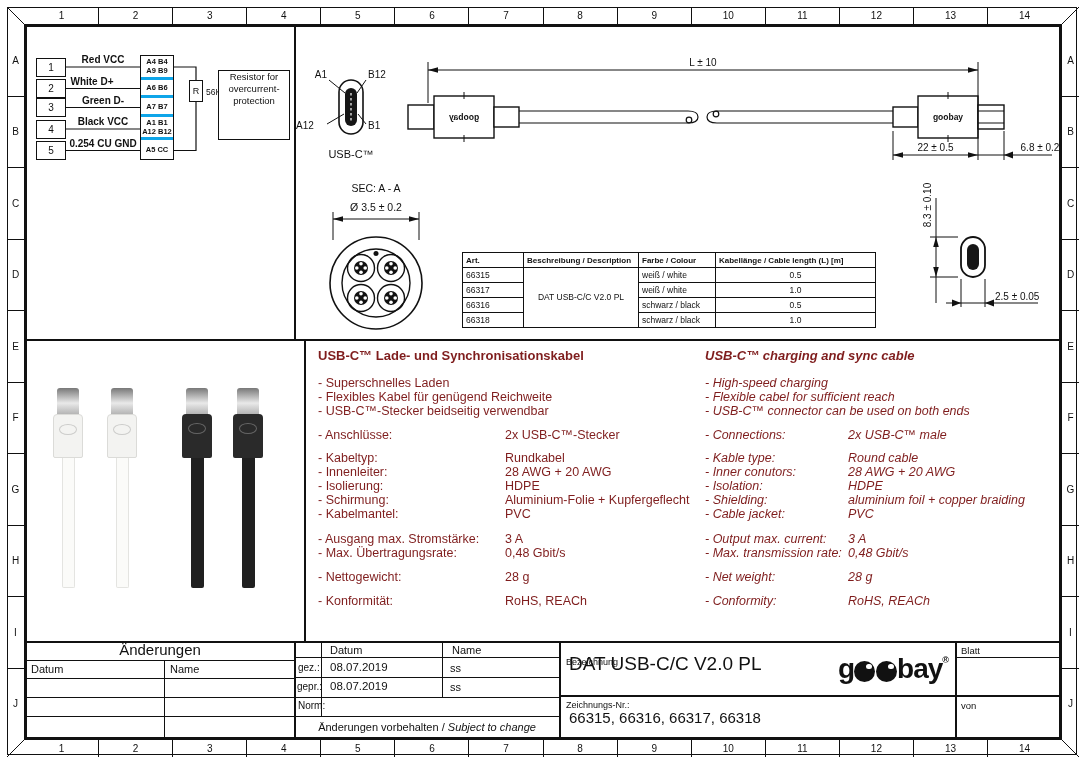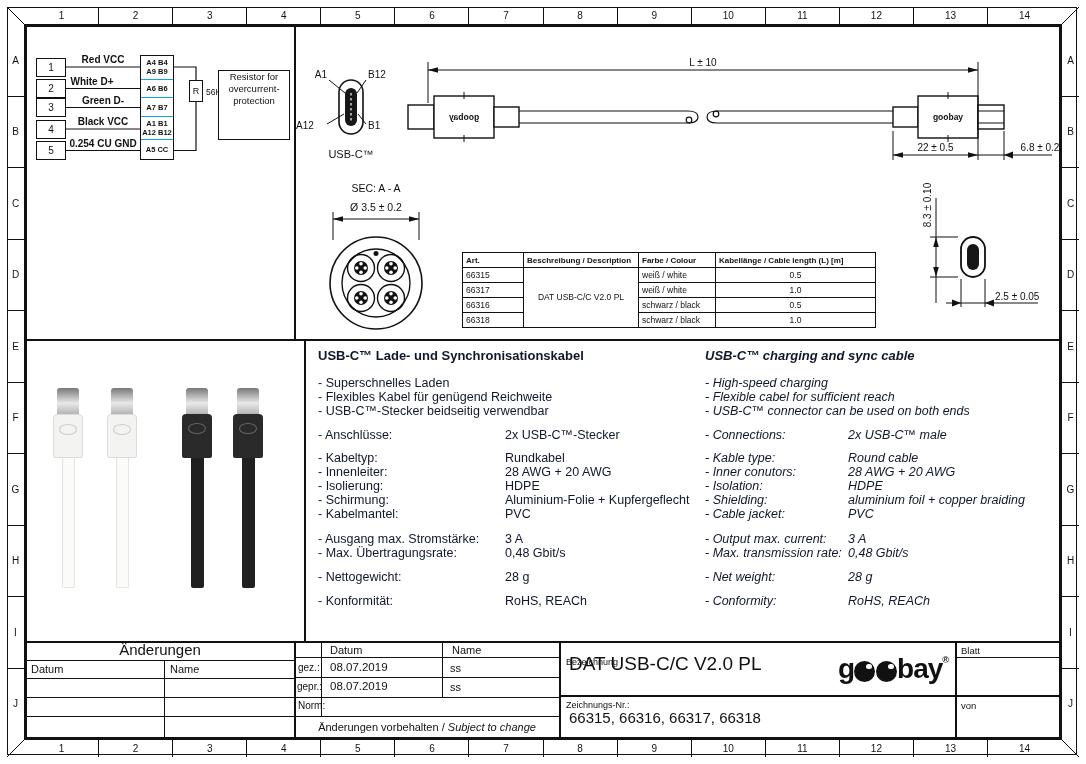--- a/index.html
+++ b/index.html
@@ -13,33 +13,33 @@
   
   .strip{position:absolute;display:flex;font-size:10px;color:#111;box-sizing:border-box}
   .strip-h{flex-direction:row}
   .strip-v{flex-direction:column}
   .strip-cell{flex:1;display:flex;align-items:center;justify-content:center}
   .strip-h .strip-cell + .strip-cell{border-left:1px solid #111}
   .strip-v .strip-cell + .strip-cell{border-top:1px solid #111}
   
   .wire-label{font-weight:bold;font-size:10px}
   .pinblock{position:absolute;left:140px;top:55px;width:34px;height:105px;border:1px solid #111;box-sizing:border-box;display:flex;flex-direction:column}
-  .pincell{border-bottom:1px solid #0ea5e9;box-sizing:border-box;display:flex;flex-direction:column;align-items:center;justify-content:center;
+  .pincell{border-bottom:3px solid #0ea5e9;box-sizing:border-box;display:flex;flex-direction:column;align-items:center;justify-content:center;
            font-size:7.5px;font-weight:bold;line-height:9px}
   .pincell:last-child{border-bottom:none}
   .pin-line:empty{display:none}
   
   #art-table{position:absolute;left:462px;top:252px;border-collapse:collapse;table-layout:fixed;background:#fff;
              font-size:8.5px;line-height:9px}
   #art-table th,#art-table td{border:1px solid #111;padding:1px 3px;overflow:hidden;white-space:nowrap;height:12px}
   #art-table th{font-weight:bold;text-align:left;font-size:8px}
   #art-table{border:1.5px solid #111}
   .td-c{text-align:center}
   
-  .desc{position:absolute;font-size:12.5px;line-height:14px;color:#0f172a}
+  .desc{position:absolute;font-size:12.5px;line-height:14px;color:#7f1d1d}
   .desc .d-title{font-weight:bold;font-size:13px;margin:0 0 13px 0}
   .spec{display:flex}
   .spec .lbl{flex:none}
   #desc-de .lbl{width:187px}
   #desc-en{font-style:italic}
   #desc-en .lbl{width:143px}
   .g1{margin-top:10px}.g2{margin-top:9px}.g3{margin-top:11px}.g4{margin-top:10px}
   
   .conn{position:absolute}
   .c-tip{position:absolute;background:linear-gradient(#787878,#e9e9e9 58%,#b5b5b5);border-radius:3px 3px 0 0}

